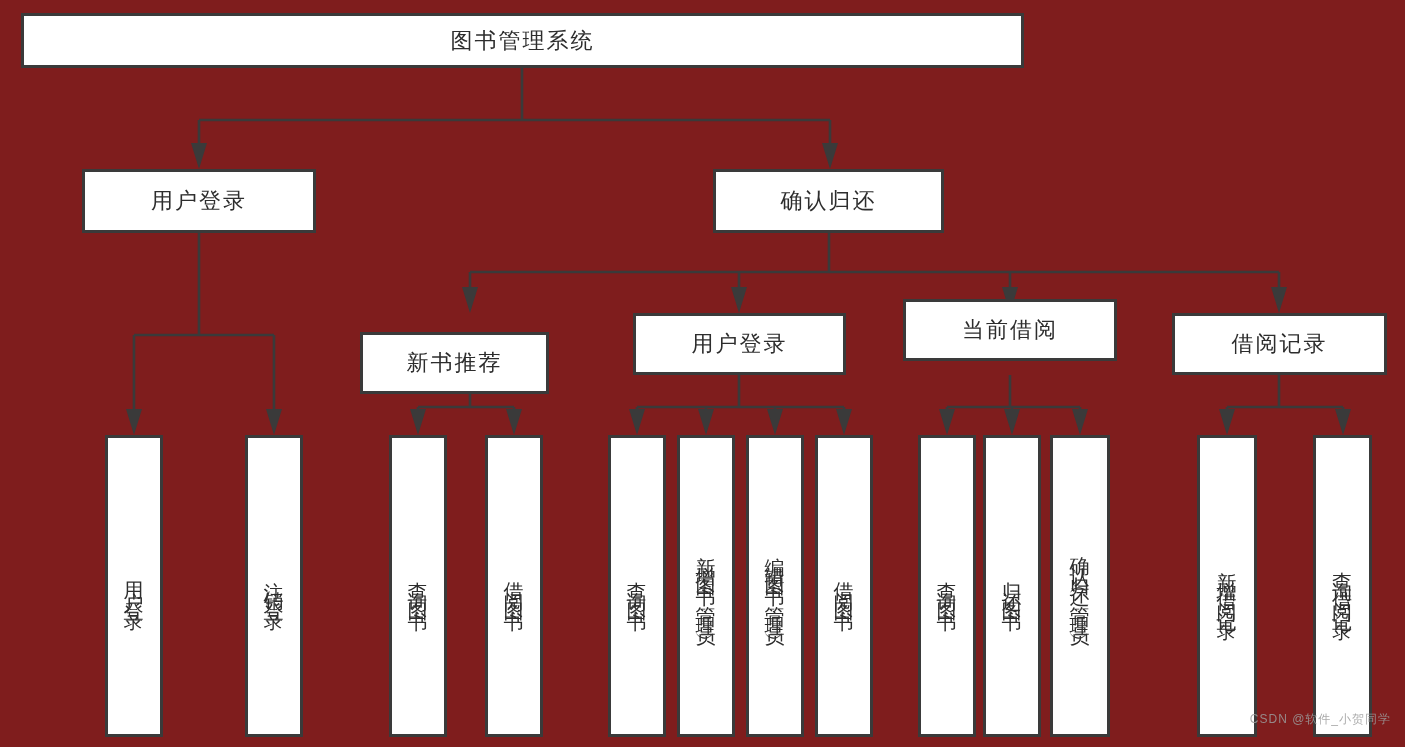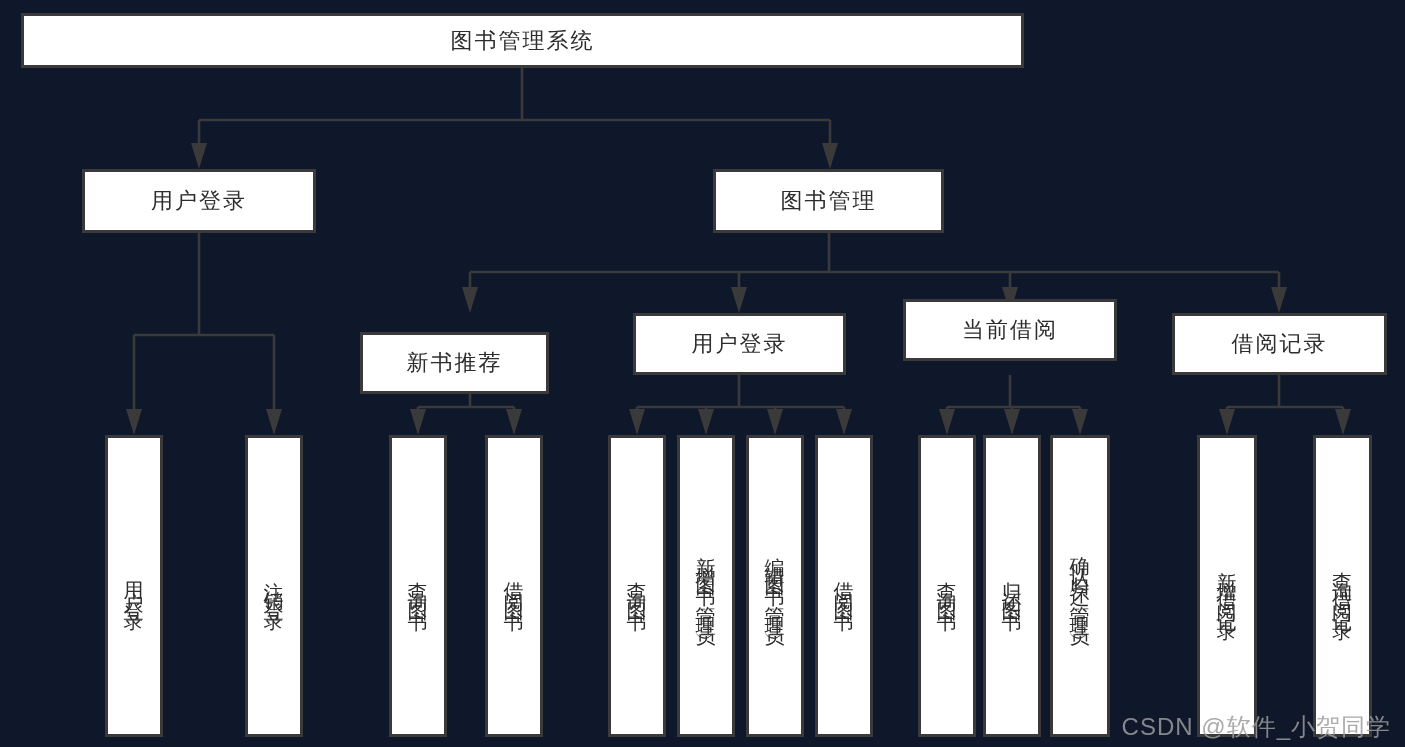--- a/index.html
+++ b/index.html
@@ -1,20 +1,20 @@
 <!DOCTYPE html>
 <html><head>
 <meta charset="utf-8">
 <style>
   html, body { margin: 0; padding: 0; background: #ffffff; }
   #stage {
     position: relative;
     width: 1405px;
     height: 747px;
-    background: #0f172a;
+    background: #7f1d1d;
     font-family: "Liberation Sans", "DejaVu Sans", sans-serif;
     overflow: hidden;
   }
   #wires { position: absolute; left: 0; top: 0; z-index: 1; }
   .node {
     position: absolute;
     box-sizing: border-box;
     border: 3px solid #3a3a3a;
     background: #ffffff;
     display: flex;
@@ -29,21 +29,21 @@
     text-orientation: mixed;
     font-size: 20px;
     letter-spacing: 10px;
     line-height: 1;
     color: #2d2d2d;
   }
   .watermark {
     position: absolute;
     top: 711px;
     right: 14px;
-    font-size: 24px;
+    font-size: 12px;
     letter-spacing: 1px;
     color: rgba(155,155,155,0.85);
     z-index: 6;
     white-space: nowrap;
   }
 </style>
 </head>
 <body>
 
 <div id="stage">
@@ -91,21 +91,21 @@
       <polygon points="1072,409 1088,409 1080,435"></polygon>
 
       <polygon points="1219,409 1235,409 1227,435"></polygon>
       <polygon points="1335,409 1351,409 1343,435"></polygon>
     </g>
   </svg>
 
   <div class="node h-node" style="left:21px; top:13px; width:1003px; height:55px;">图书管理系统</div>
 
   <div class="node h-node" style="left:82px; top:169px; width:234px; height:64px;">用户登录</div>
-  <div class="node h-node" style="left:713px; top:169px; width:231px; height:64px;">图书管理</div>
+  <div class="node h-node" style="left:713px; top:169px; width:231px; height:64px;">确认归还</div>
 
   <div class="node h-node" style="left:360px; top:313px; width:189px; height:62px;margin-top:19px;">新书推荐</div>
   <div class="node h-node" style="left:633px; top:313px; width:213px; height:62px;">用户登录</div>
   <div class="node h-node" style="left:903px; top:299px; width:214px; height:62px;">当前借阅</div>
   <div class="node h-node" style="left:1172px; top:313px; width:215px; height:62px;">借阅记录</div>
 
   <div class="node v-node" style="left:105px; top:435px; width:58px; height:302px;">
     <span>用户登录</span>
   </div>
   <div class="node v-node" style="left:245px; top:435px; width:58px; height:302px;">

